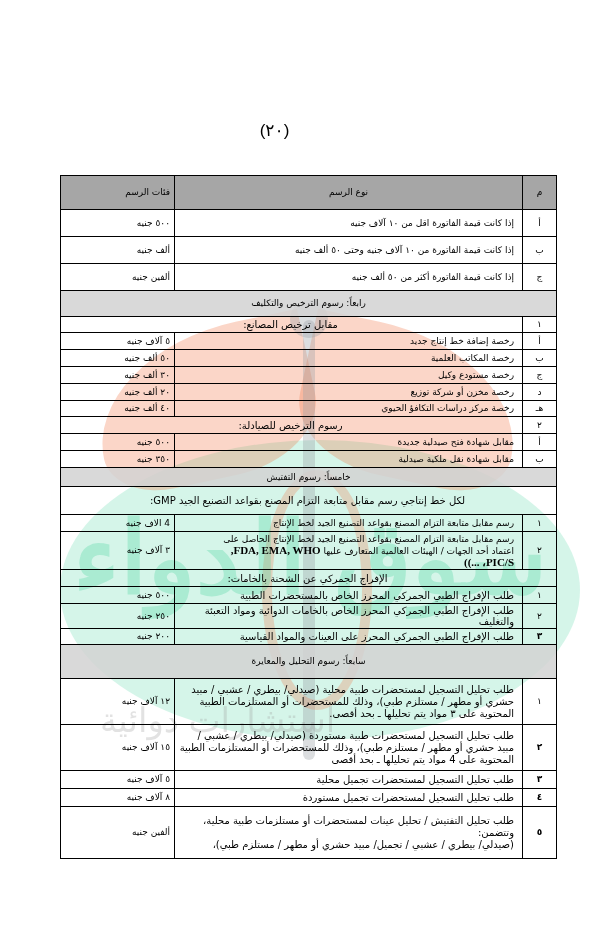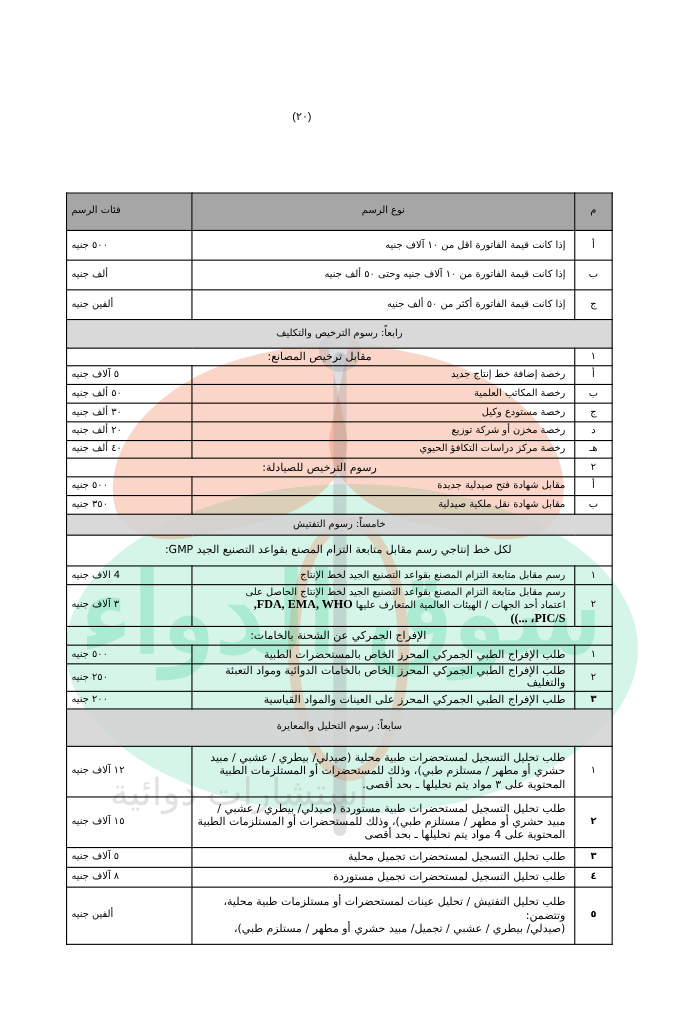--- a/index.html
+++ b/index.html
@@ -1,36 +1,36 @@
 <!DOCTYPE html>
 <html><head>
 <meta charset="utf-8">
 <style>
   html,body{margin:0;padding:0;background:#ffffff;}
   body{width:613px;height:937px;position:relative;overflow:hidden;font-family:"DejaVu Sans","Liberation Sans",sans-serif;color:#000;}
-  .page-number{position:absolute;top:100px;left:0;width:549px;text-align:center;font-size:10px;font-family:"Liberation Sans",sans-serif;}
+  .page-number{position:absolute;top:120px;left:0;width:549px;text-align:center;font-size:17px;font-family:"Liberation Sans",sans-serif;}
   .wm{position:absolute;pointer-events:none;}
   .wm-circle{left:60px;top:440px;width:520px;height:300px;border-radius:50%;background:#3fd39a;opacity:0.22;}
   .wm-text{left:60px;top:500px;width:500px;text-align:center;font-size:100px;font-weight:bold;color:#3fd39a;opacity:0.28;font-family:"Liberation Sans",sans-serif;letter-spacing:2px;}
   .wm-sub{left:100px;top:700px;width:430px;font-size:34px;color:#999;opacity:0.28;font-family:Liberation Sans, sans-serif;}
   .wm-wing{top:330px;width:220px;height:150px;background:#f26a3a;opacity:0.28;}
   .wm-wing.left{left:95px;border-radius:100% 0 60% 40%;transform:rotate(-12deg);}
   .wm-wing.right{left:300px;border-radius:0 100% 40% 60%;transform:rotate(12deg);}
   .wm-rod{left:303px;top:320px;width:12px;height:440px;background:#9aa0a6;opacity:0.35;border-radius:6px;}
   .wm-knob{left:290px;top:300px;width:38px;height:38px;border-radius:50%;background:#9aa0a6;opacity:0.35;}
   .wm-snake{left:262px;top:470px;width:90px;height:220px;border:10px solid #f26a3a;border-radius:50%;opacity:0.25;}
 
   table.fees{position:absolute;left:60px;top:175px;width:496px;border-collapse:collapse;direction:rtl;table-layout:fixed;z-index:2;}
   table.fees td, table.fees th{border:1px solid #000;padding:0 4px;font-size:9px;line-height:11px;font-weight:normal;vertical-align:middle;}
   col.c-num{width:34px;} col.c-type{width:348px;} col.c-fee{width:114px;}
   .hdr th{background:#a6a6a6;height:33px;font-size:11px;}
   .hdr th.type{text-align:center;}
   .sec td{background:rgba(210,210,210,0.85);text-align:center;font-weight:bold;font-size:11px;}
   .num{text-align:center;}
-  .fee{text-align:left;margin-top:36px;}
+  .fee{text-align:right;margin-top:36px;}
   .desc{text-align:right;padding-right:8px !important;}
   .subhead{text-align:center;padding-right:6px !important;font-size:10px !important;}
   .latin{font-family:"Liberation Serif",serif;font-size:11px;font-weight:bold;}
 </style>
 </head>
 <body>
 
 <div class="wm wm-circle"></div>
 <div class="wm wm-wing left"></div>
 <div class="wm wm-wing right"></div>

